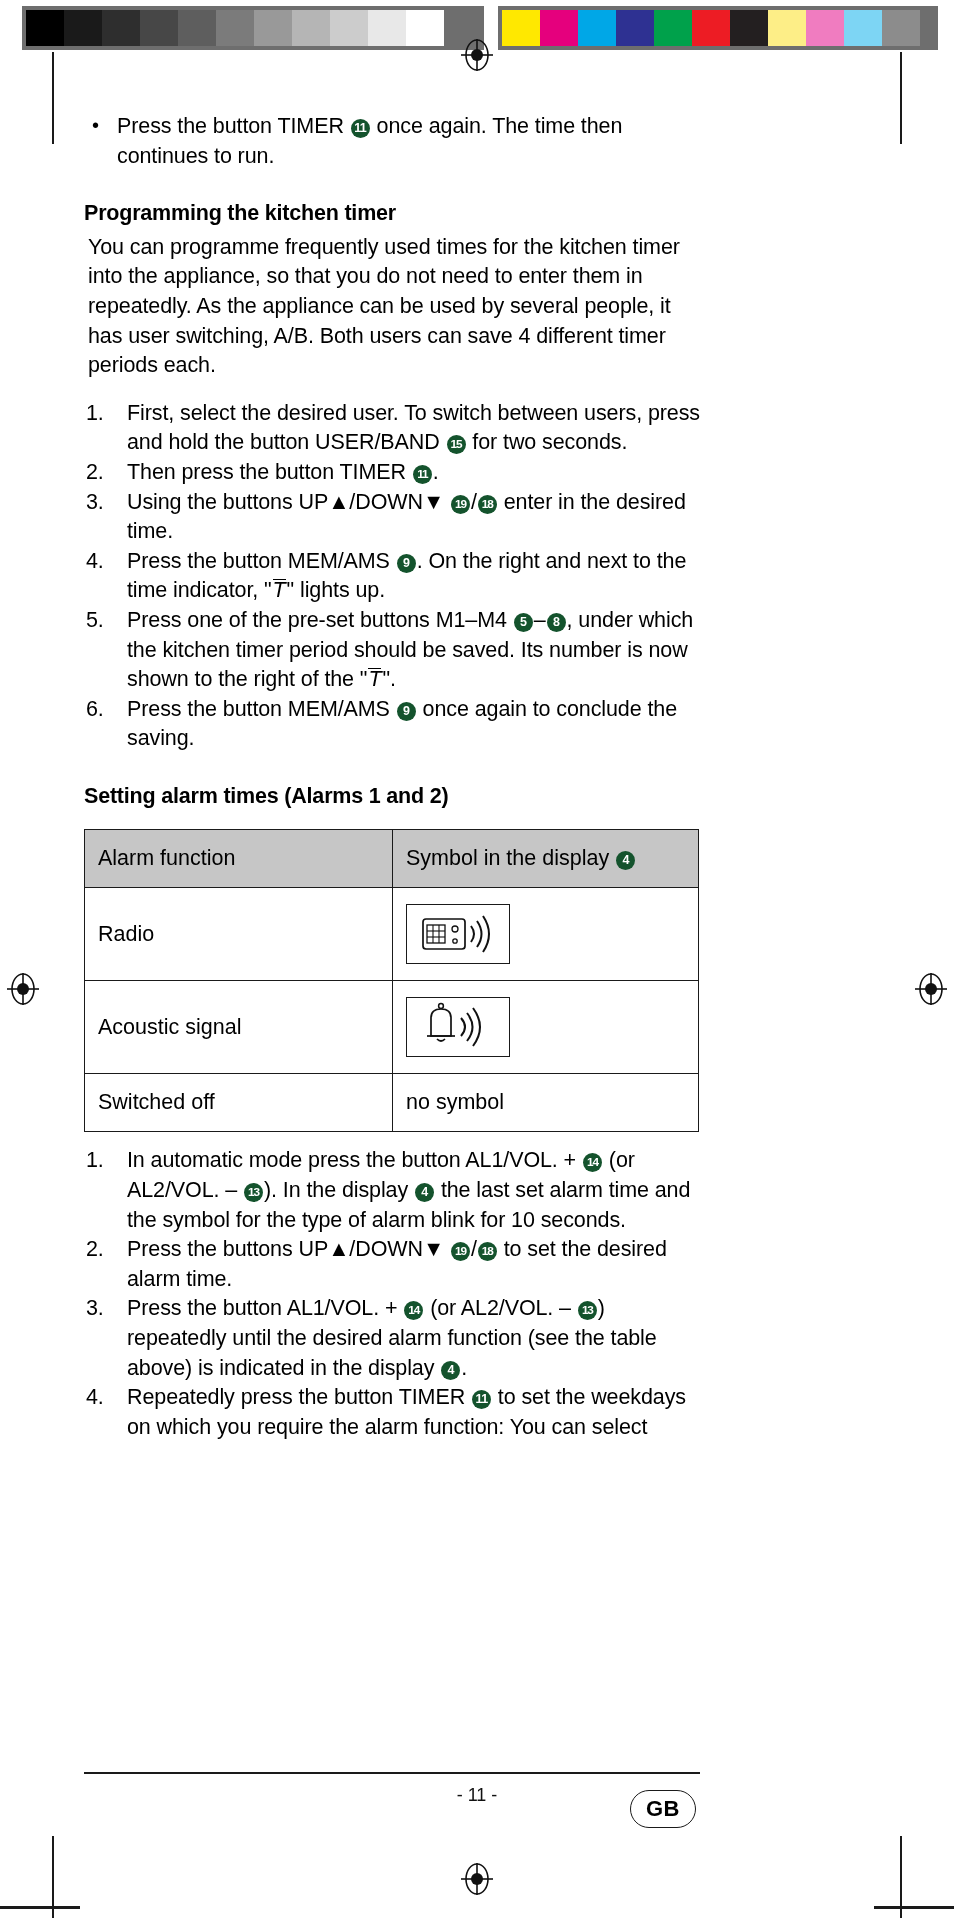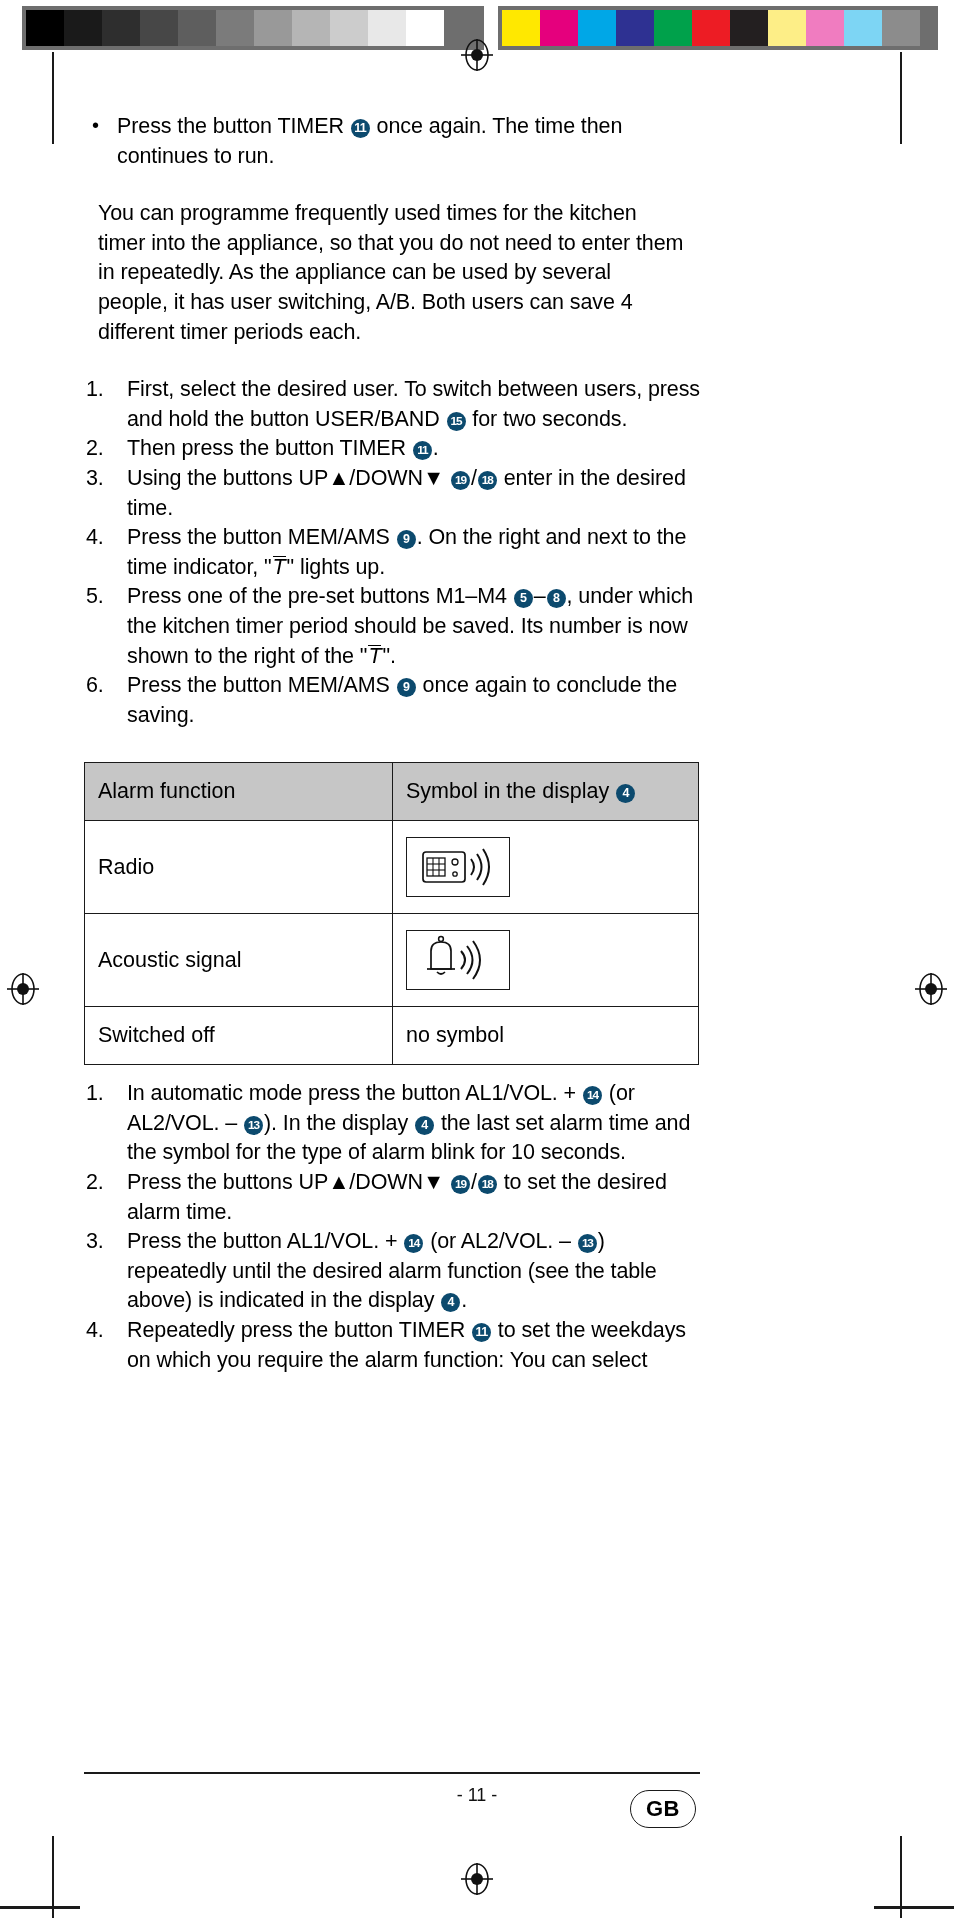--- a/index.html
+++ b/index.html
@@ -60,21 +60,21 @@
     line-height: 29.6px;
     letter-spacing: -0.1px;
   }
 
   .heading {
     font-weight: bold;
     margin: 14px 0 0 0;
     letter-spacing: -0.2px;
   }
 
-  .para { margin: 14px; }
+  .para { margin: 4px; }
 
   ul.bullet-list { list-style: none; margin: 0; padding: 0; }
   ul.bullet-list > li {
     position: relative;
     padding-left: 33px;
     margin: 0 0 0 0;
   }
   ul.bullet-list > li::before {
     content: "\2022";
     position: absolute;
@@ -94,21 +94,21 @@
     left: 2px; top: 0;
     width: 34px;
     text-align: left;
   }
 
   .spacer-sm { height: 14px; }
 
   
   .badge {
     display: inline-block;
-    background: #0c4a6e;
+    background: #14532d;
     color: #ffffff;
     border-radius: 50%;
     width: 19px; height: 19px;
     line-height: 19px;
     text-align: center;
     font-size: 12.5px;
     font-weight: bold;
     font-family: "Liberation Sans", sans-serif;
     vertical-align: 1px;
     letter-spacing: -0.6px;
@@ -268,20 +268,21 @@
 <div class="page">
 
   <ul class="bullet-list">
     <li>
       <span>Press the button TIMER </span><span class="badge">11</span><span> once again. The time then continues to run.</span>
     </li>
   </ul>
 
   <div class="spacer-sm"></div>
 
+  <p class="heading">Programming the kitchen timer</p>
   <p class="para">You can programme frequently used times for the kitchen timer into the appliance, so that you do not need to enter them in repeatedly. As the appliance can be used by several people, it has user switching, A/B. Both users can save 4 different timer periods each.</p>
 
   <div class="spacer-sm"></div>
 
   <ol class="num-list">
     <li>
       <span>First, select the desired user. To switch between users, press and hold the button USER/BAND </span><span class="badge wide">15</span><span> for two seconds.</span>
     </li>
     <li>
       <span>Then press the button TIMER </span><span class="badge wide">11</span><span>.</span>
@@ -295,20 +296,21 @@
     <li>
       <span>Press one of the pre-set buttons M1–M4 </span><span class="badge">5</span><span>–</span><span class="badge">8</span><span>, under which the kitchen timer period should be saved. Its number is now shown to the right of the "<span class="tbar">T</span>".</span>
     </li>
     <li>
       <span>Press the button MEM/AMS </span><span class="badge">9</span><span> once again to conclude the saving.</span>
     </li>
   </ol>
 
   <div class="spacer-sm"></div>
 
+  <p class="heading">Setting alarm times (Alarms 1 and 2)</p>
 
   <table class="alarm-table">
     <thead>
       <tr>
         <th class="col-a">Alarm function</th>
         <th class="col-b"><span>Symbol in the display </span><span class="badge">4</span></th>
       </tr>
     </thead>
     <tbody>
       <tr>

